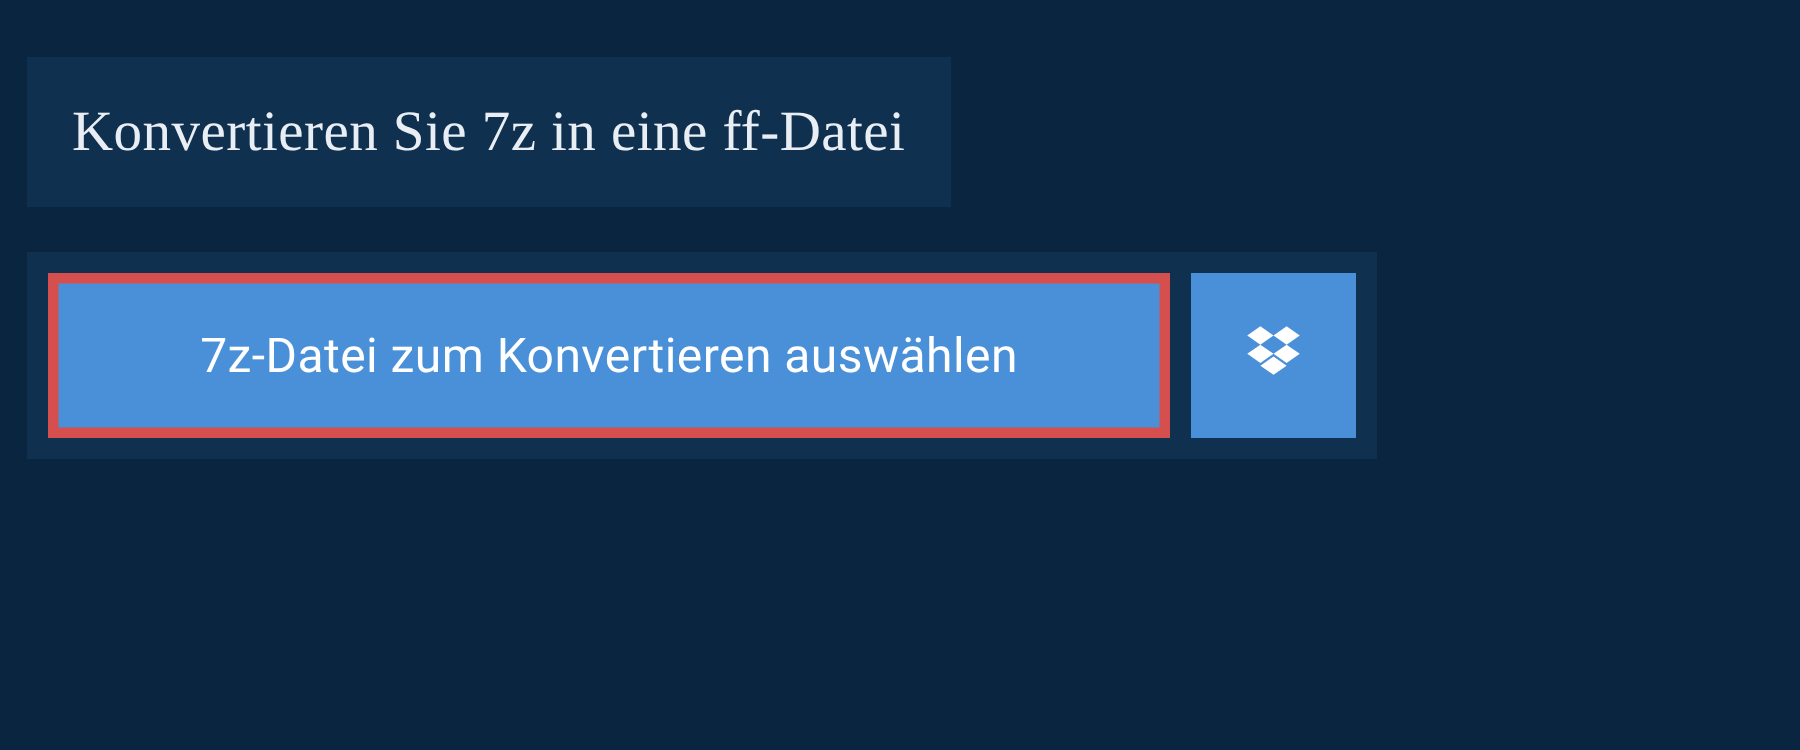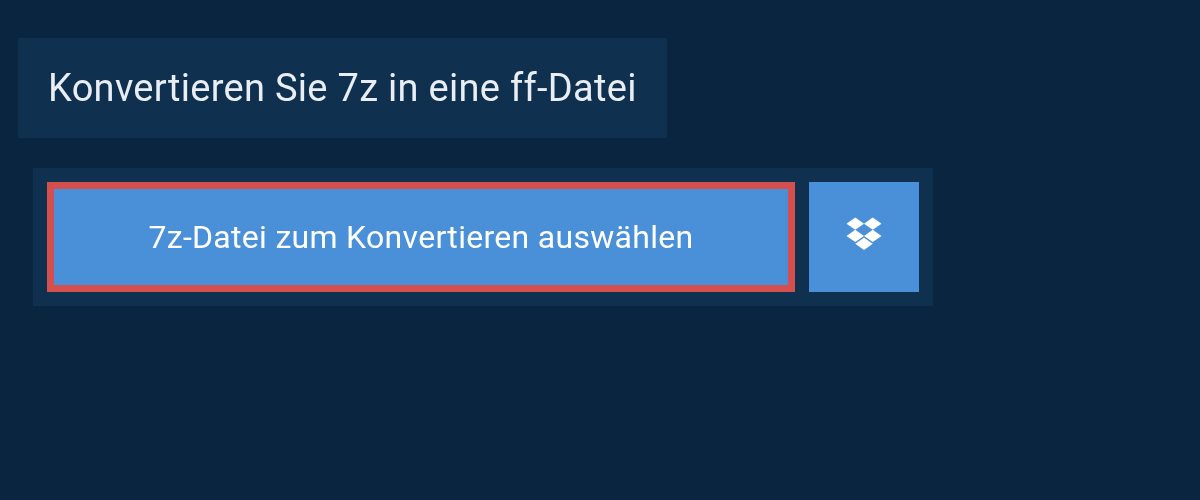--- a/index.html
+++ b/index.html
@@ -13,30 +13,31 @@
       background: #0a2540;
       font-family: -apple-system, BlinkMacSystemFont, "Segoe UI", Roboto, Helvetica, Arial, sans-serif;
       overflow: hidden;
     }
     .header-band {
       background: #10304f;
       padding: 28px 30px 28px 30px;
       display: inline-block;
       margin-left: 18px;
       margin-top: 38px;
+      font-family: Liberation Serif, serif;
     }
     .header-title {
       color: #e8eef4;
       font-size: 38px;
       font-weight: 400;
       letter-spacing: 0.3px;
     }
     .upload-section {
       background: #10304f;
-      margin-left: 33px;
+      margin-left: 18px;
       margin-top: 30px;
       width: 900px;
       padding: 14px;
       display: flex;
       gap: 14px;
     }
     .select-file-button {
       background: #4a90d9;
       border: 7px solid #d64f4f;
       flex: 1;

